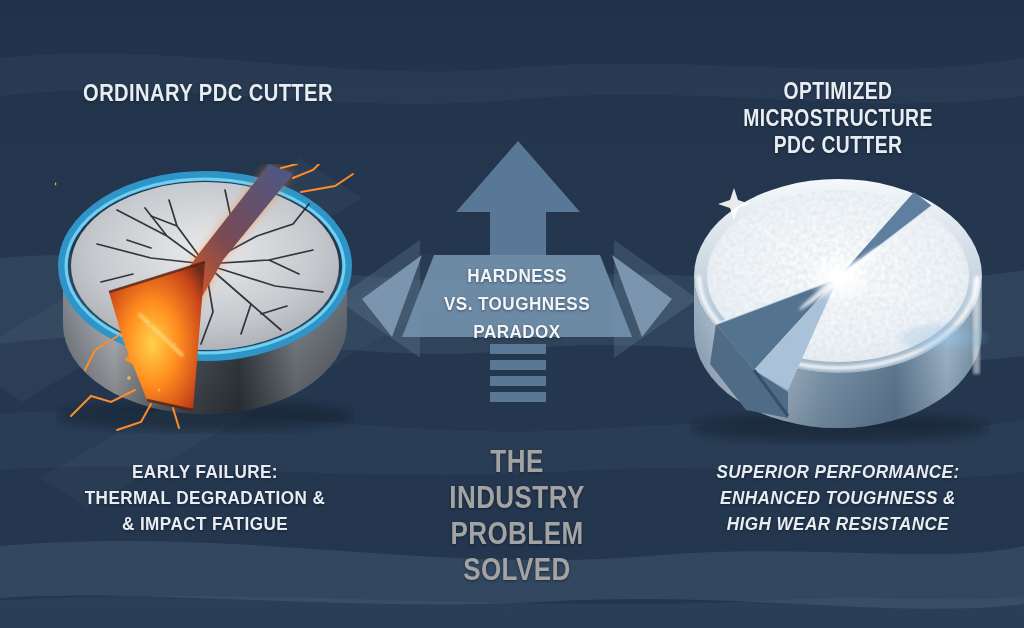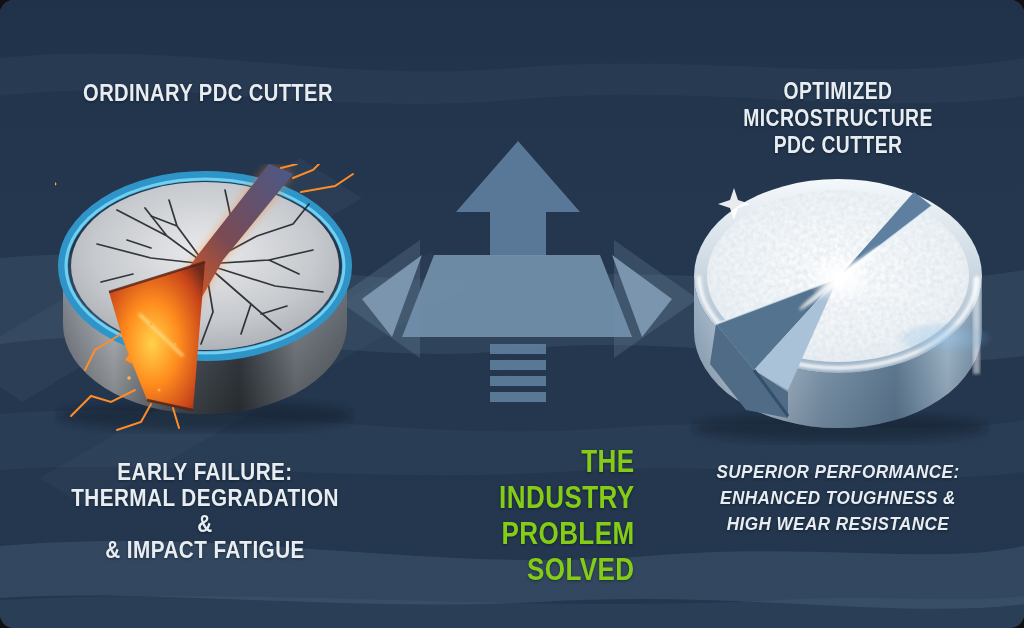--- a/index.html
+++ b/index.html
@@ -1,35 +1,34 @@
 <!DOCTYPE html>
 <html><head>
 <meta charset="utf-8">
 <style>
   html,body{margin:0;padding:0;background:#111;}
   .stage{
     position:relative;width:1024px;height:628px;overflow:hidden;
     background:#24374E;
     font-family:"Liberation Sans","DejaVu Sans",sans-serif;
-    border-radius:14px;
   }
   .stage svg{display:block;}
   .abs{position:absolute;}
   .txt{
     color:#E8EDF2;font-weight:bold;text-align:center;
     text-shadow:0 1px 3px rgba(5,12,22,.45);
     letter-spacing:.5px;line-height:1.25;
   }
   .cond{transform:scaleX(.84);transform-origin:50% 50%;}
   .cond92{transform:scaleX(.9);transform-origin:50% 50%;}
   #title-left{left:48px;top:78px;width:320px;font-size:24px;}
   #title-right{left:678px;top:78px;width:320px;font-size:23px;line-height:27px;}
   #paradox{left:387px;top:262px;width:260px;font-size:19px;line-height:28px;color:#F2F6FA;}
-  #headline{left:377px;top:444px;width:280px;font-size:31px;line-height:36px;color:#84cc16;text-align:right;}
-  #caption-left{left:45px;top:459px;width:320px;font-size:23px;line-height:26px;}
+  #headline{left:377px;top:444px;width:280px;font-size:31px;line-height:36px;color:#a3a3a3;}
+  #caption-left{left:45px;top:459px;width:320px;font-size:19px;line-height:26px;}
   #caption-right{left:678px;top:459px;width:320px;font-size:19px;line-height:26px;font-style:italic;}
   .beam{
     left:890px;top:316px;width:134px;height:44px;
     background:radial-gradient(ellipse 50% 50% at 40% 50%,rgba(150,200,240,.45),rgba(120,175,220,.18) 55%,rgba(0,0,0,0) 75%);
   }
 </style>
 </head>
 <body>
 
 <div class="stage">
@@ -232,20 +231,27 @@
     <div class="cond">ORDINARY PDC CUTTER</div>
   </div>
 
   <div class="abs txt" id="title-right">
     <div class="cond">
       <div>OPTIMIZED MICROSTRUCTURE</div>
       <div>PDC CUTTER</div>
     </div>
   </div>
 
+  <div class="abs txt" id="paradox">
+    <div class="cond92">
+      <div>HARDNESS</div>
+      <div>VS. TOUGHNESS</div>
+      <div>PARADOX</div>
+    </div>
+  </div>
 
   <div class="abs txt" id="caption-left">
     <div class="cond92">
       <div>EARLY FAILURE:</div>
       <div>THERMAL DEGRADATION &amp;</div>
       <div>&amp; IMPACT FATIGUE</div>
     </div>
   </div>
 
   <div class="abs txt" id="headline">

